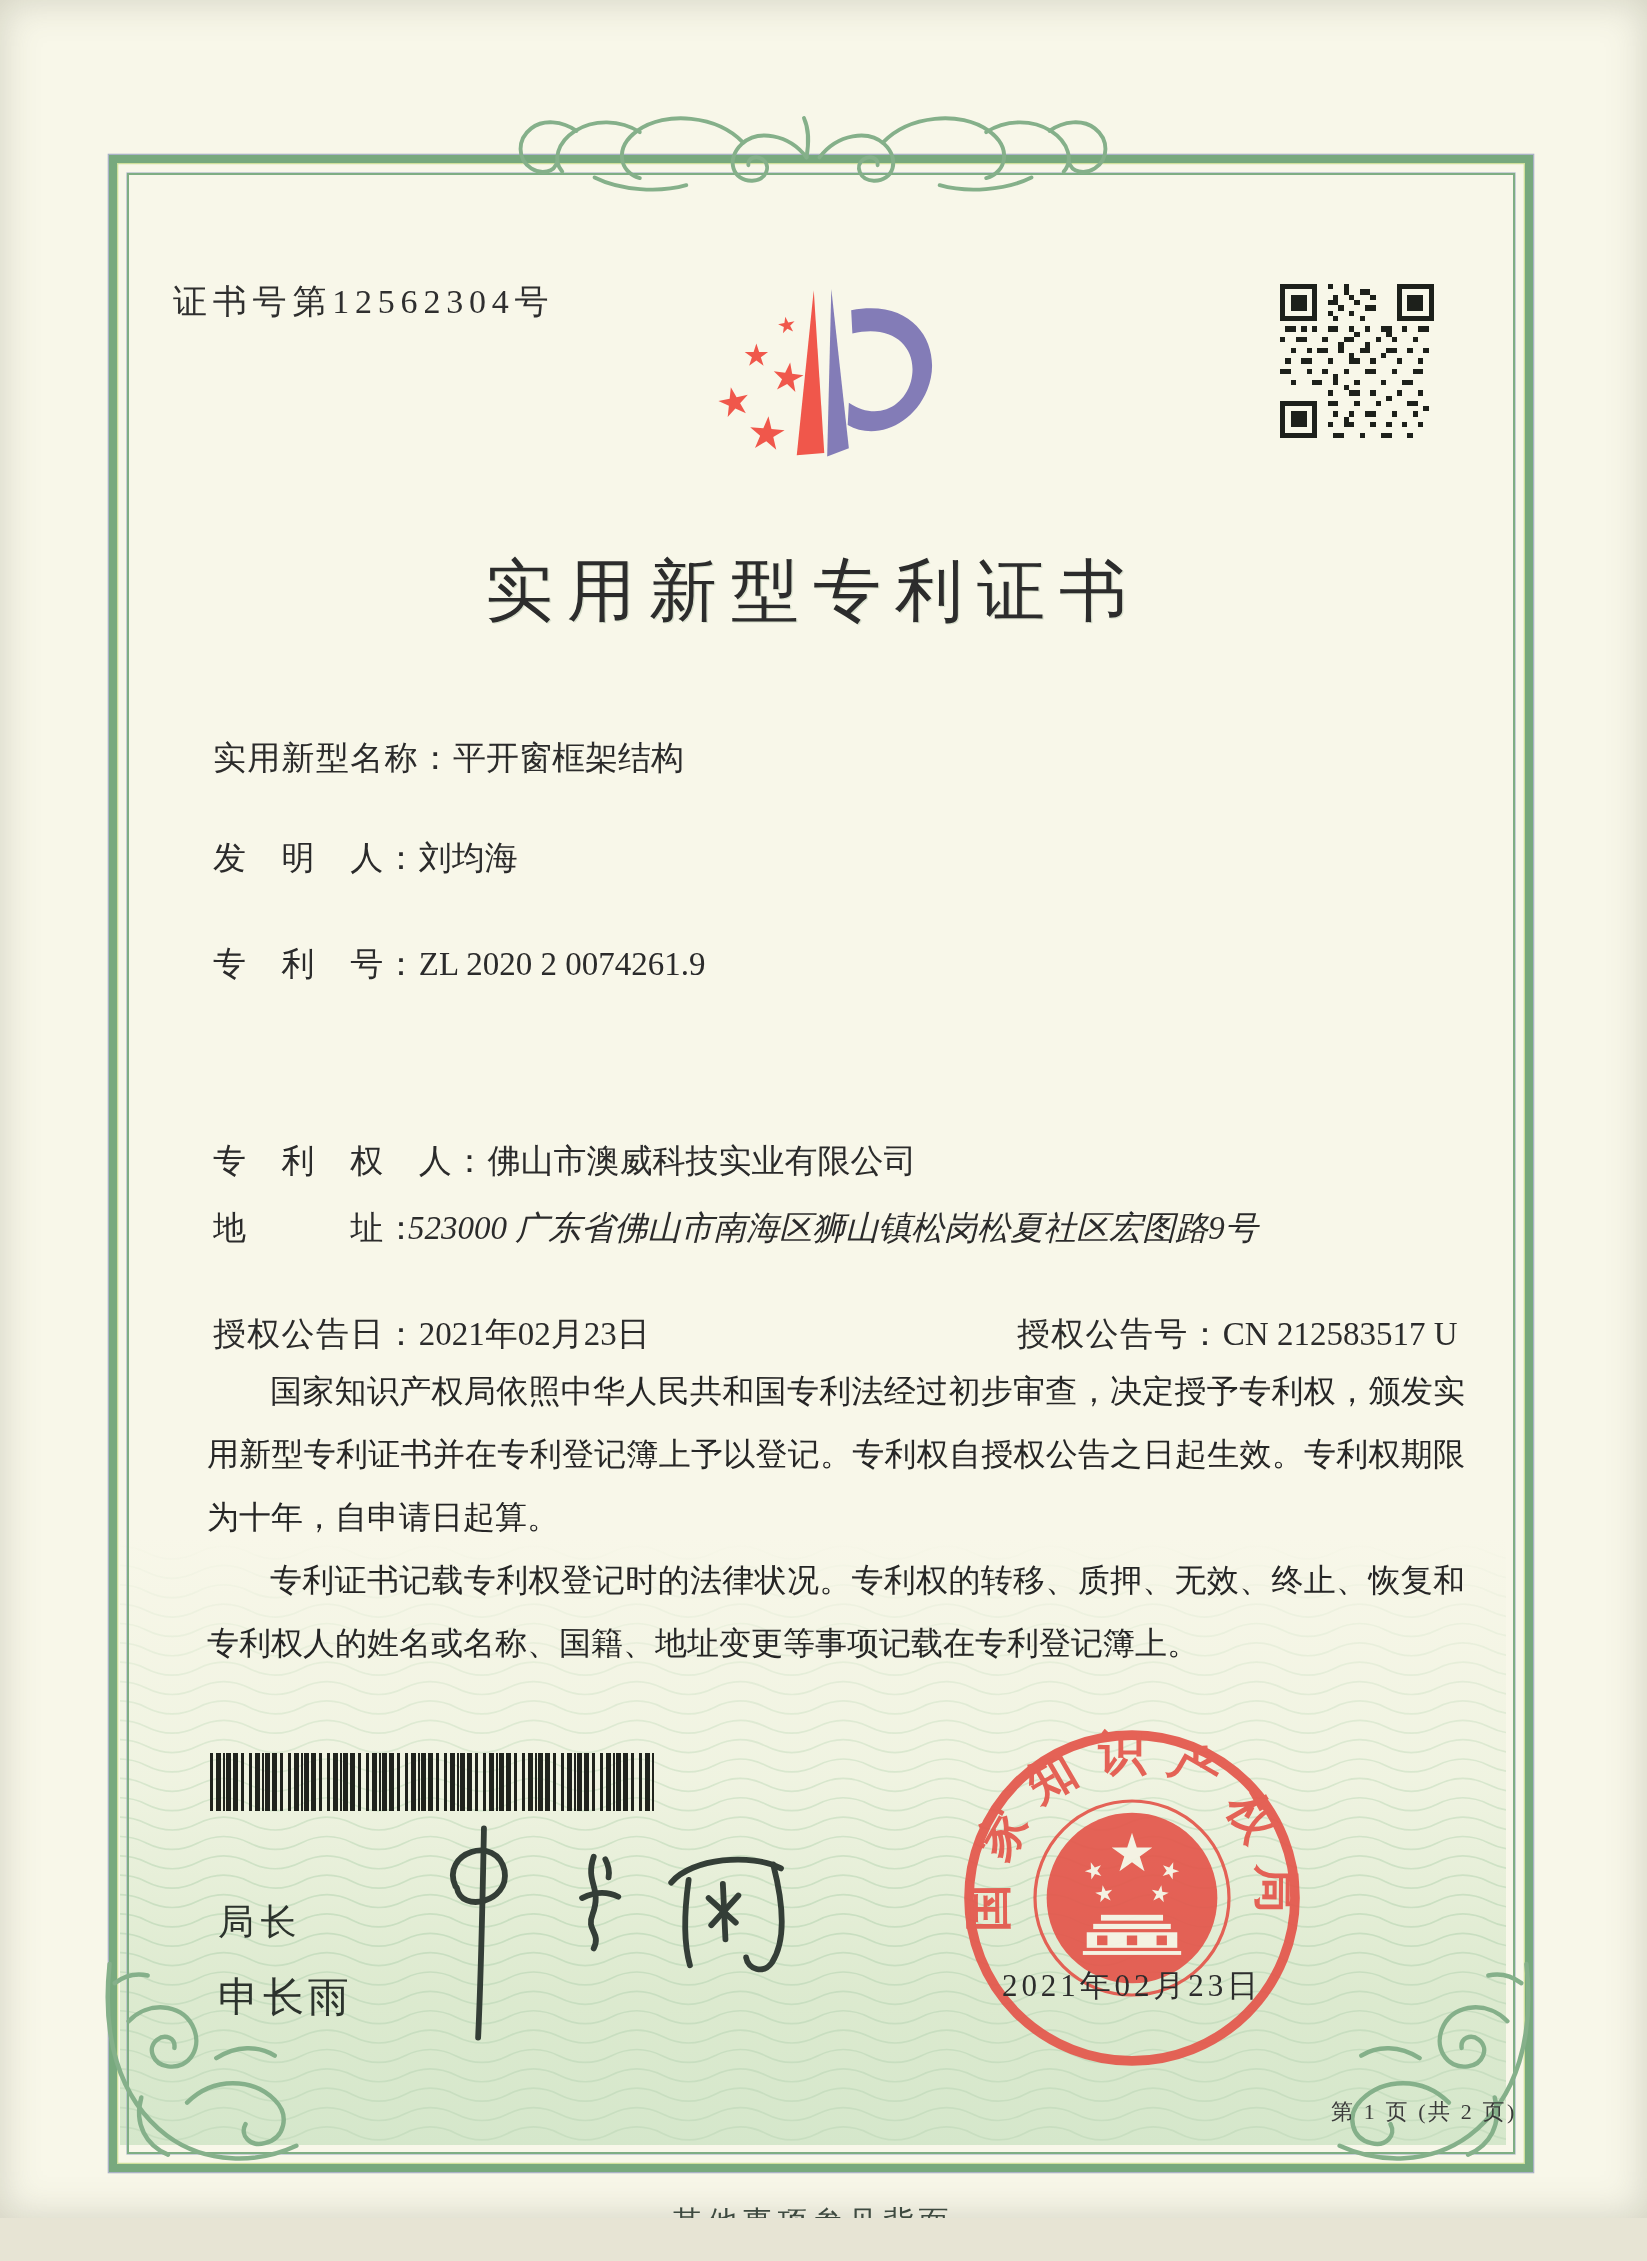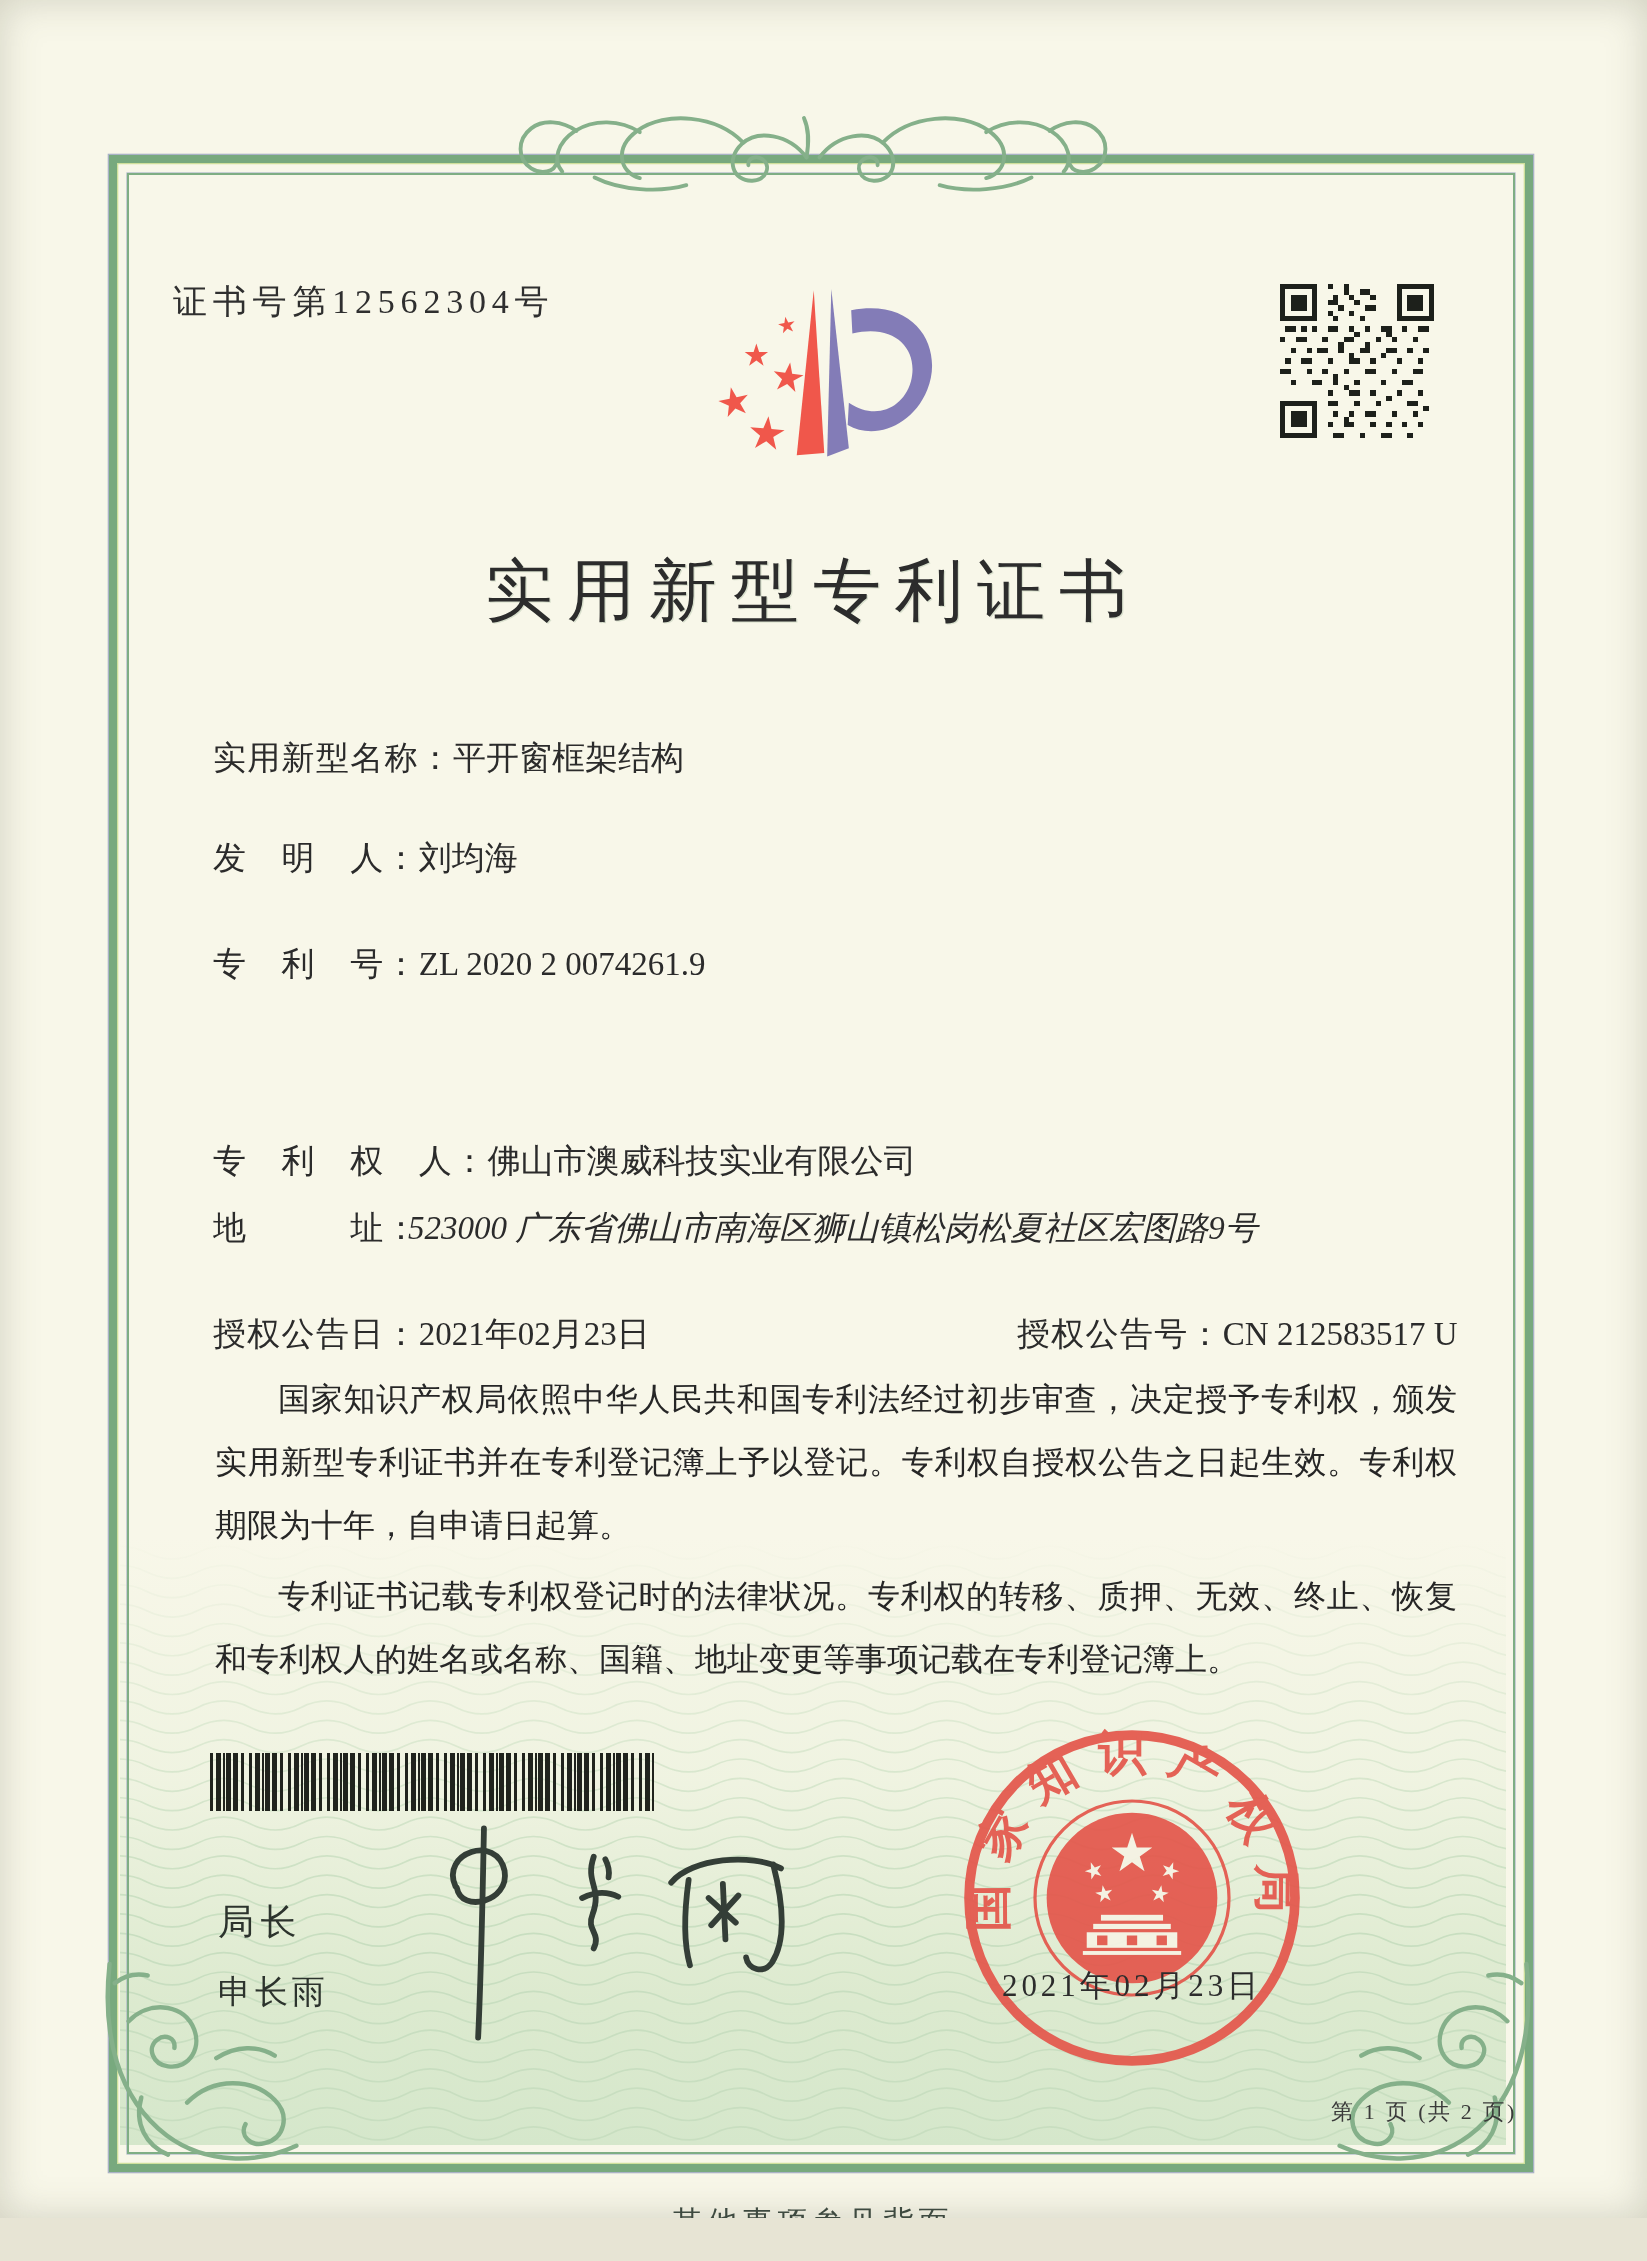--- a/index.html
+++ b/index.html
@@ -33,28 +33,28 @@
   .frow{position:absolute;left:213px;width:1259px;font-size:33px;color:#2b2b2b;line-height:59px;}
   .frow .flabel{letter-spacing:1.3px;}
   .frow.hang{padding-left:195px;}
   .frow.hang .flabel{position:absolute;left:0;top:0;}
   .frow.hang .fval{display:inline-block;max-width:943px;vertical-align:top;font-style:italic;}
   .grant-right{position:absolute;left:804px;top:0;white-space:nowrap;}
   .grant-row{white-space:nowrap;}
   
   .body-text{position:absolute;left:207px;top:1360px;width:1258px;font-size:32px;
              line-height:63px;color:#262626;text-align:justify;}
-  .body-text p{margin:8px;text-indent:63px;}
+  .body-text p{margin:0;text-indent:63px;}
   
   .barcode{position:absolute;left:210px;top:1753px;width:444px;height:58px;
      background-image:
        repeating-linear-gradient(90deg,#20231d 0 3.2px,transparent 3.2px 7.8px),
        repeating-linear-gradient(90deg,#20231d 0 1.9px,transparent 1.9px 6.5px);}
   .signer-title{position:absolute;left:218px;top:1898px;font-size:36px;color:#2c332d;letter-spacing:6.5px;}
-  .signer-name{position:absolute;left:218px;top:1970px;font-size:33px;color:#2c332d;letter-spacing:3.9px;}
+  .signer-name{position:absolute;left:218px;top:1970px;font-size:41px;color:#2c332d;letter-spacing:3.9px;}
   .signature{position:absolute;left:400px;top:1819px;width:452px;height:233px;}
   .seal{position:absolute;left:938px;top:1704px;width:388px;height:388px;}
   .page-no{position:absolute;left:109px;top:2097px;width:1408px;text-align:right;
            font-size:22px;color:#3a3a3a;letter-spacing:2.6px;}
   .back-note{position:absolute;left:109px;top:2202px;width:1408px;text-align:center;
            font-size:30px;color:#3e4a40;letter-spacing:5.2px;}
 </style>
 </head>
 <body>
 

